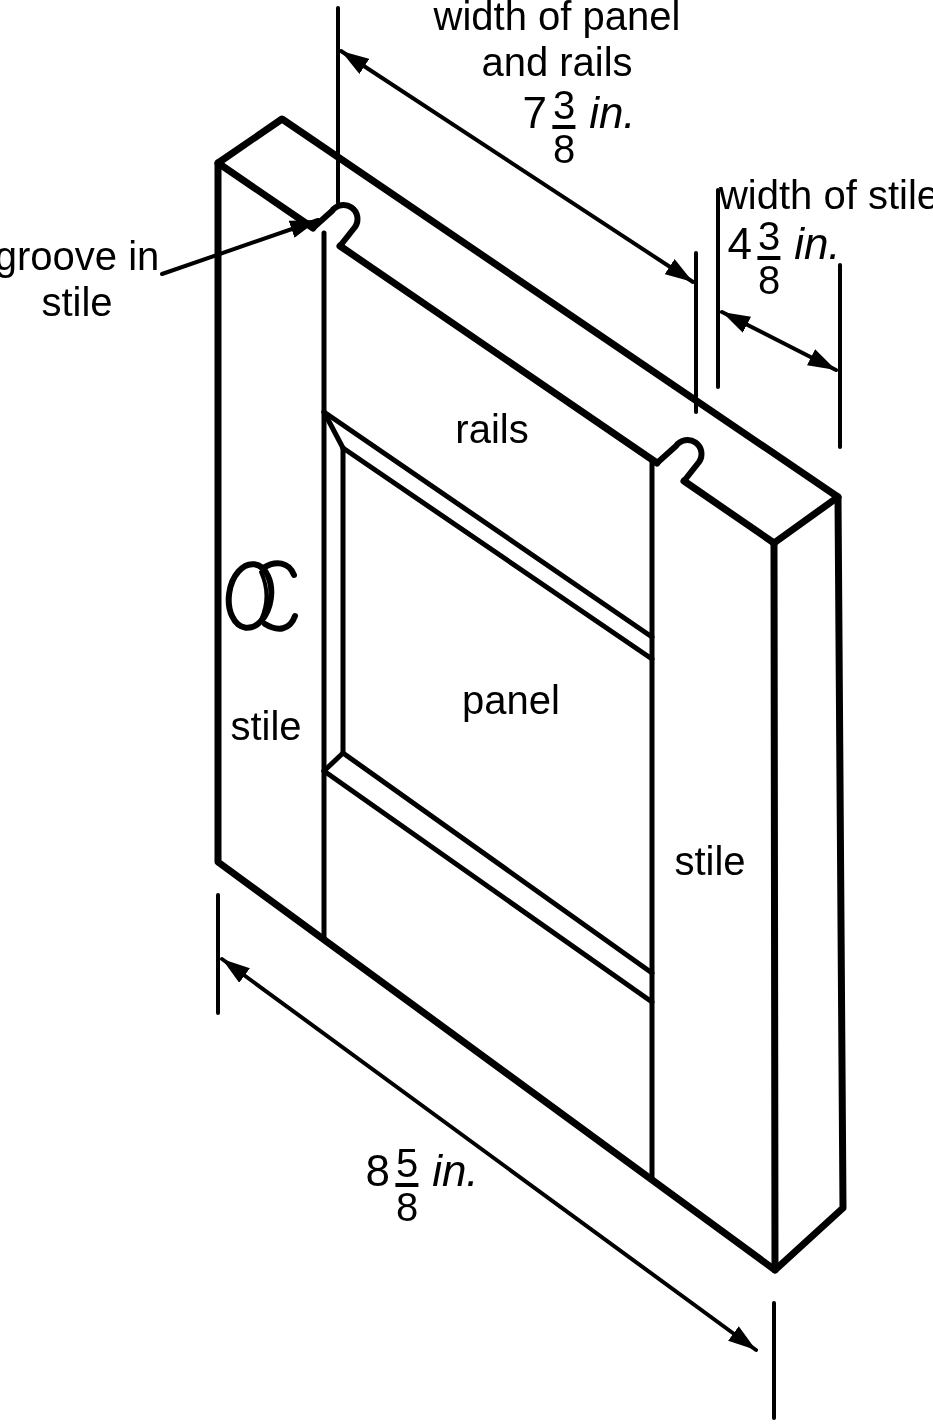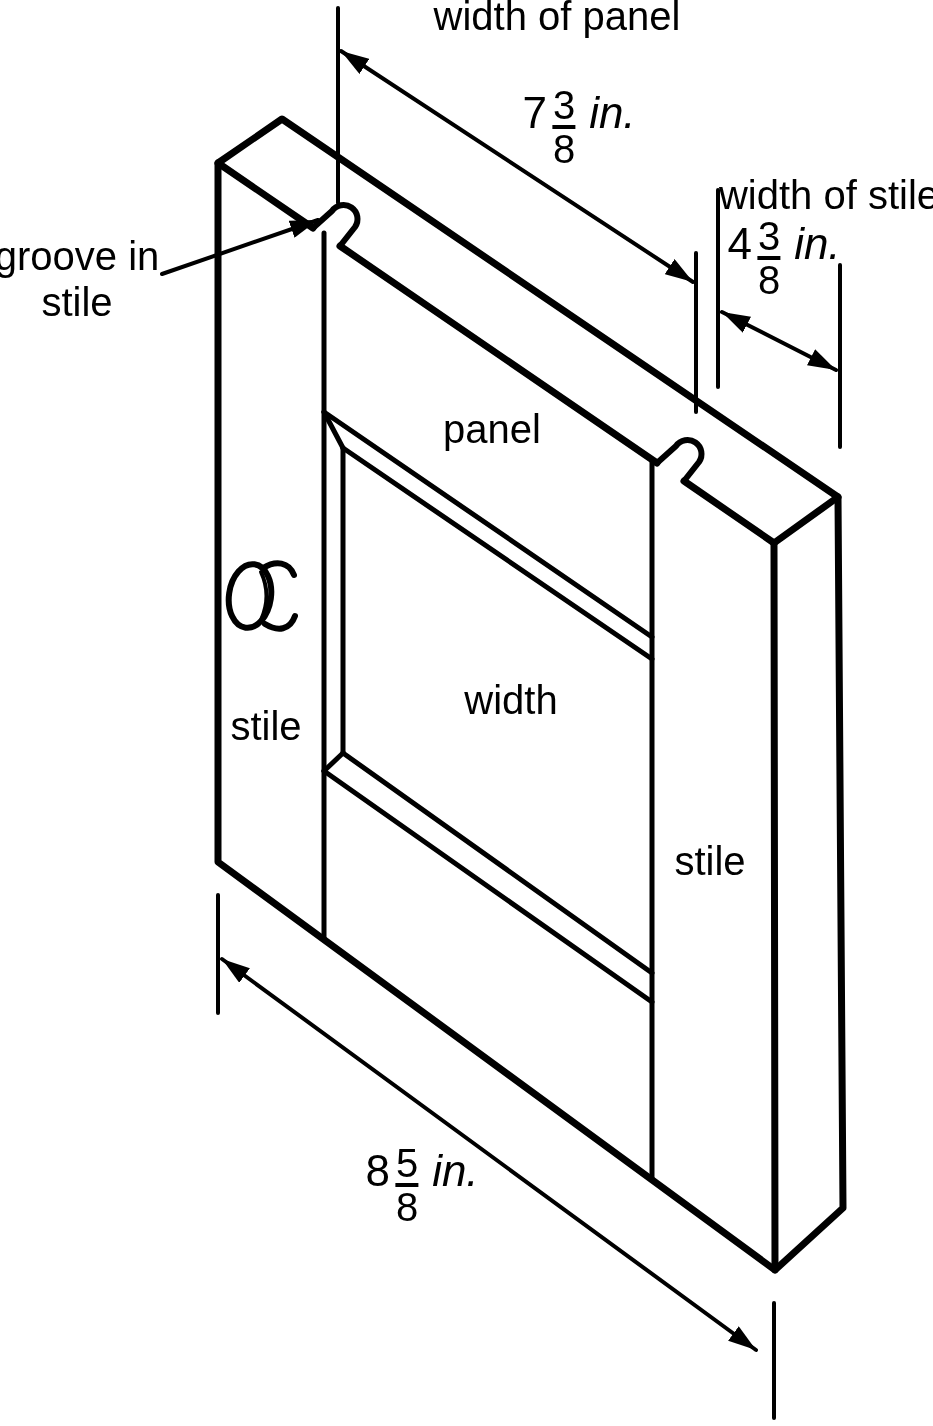--- a/index.html
+++ b/index.html
@@ -80,20 +80,21 @@
       <path d="M 218,895 L 218,1013"></path>
       <path d="M 774,1303 L 774,1418"></path>
       <path d="M 222,959 L 756,1350" marker-start="url(#arr)" marker-end="url(#arr)"></path>
 
       <path d="M 162,274 L 318,220" marker-end="url(#arr)"></path>
     </g>
   </svg>
 
   <div class="lbl hcenter" style="left:557px;top:-7px;">
     <div>width of panel</div>
+    <div>and rails</div>
   </div>
 
   <div class="mixed" style="left:579px;top:127px;">
     <span class="whole">7</span>
     <span class="frac">
       <span class="fnum">3</span>
       <span class="bar"></span>
       <span class="fden">8</span>
     </span>
     <span class="unit">in.</span>
@@ -109,23 +110,23 @@
       <span class="fden">8</span>
     </span>
     <span class="unit">in.</span>
   </div>
 
   <div class="lbl hcenter" style="left:77px;top:233px;">
     <div>groove in</div>
     <div>stile</div>
   </div>
 
-  <div class="lbl center" style="left:492px;top:429px;">panel</div>
+  <div class="lbl center" style="left:492px;top:429px;">rails</div>
 
-  <div class="lbl center" style="left:511px;top:700px;">width</div>
+  <div class="lbl center" style="left:511px;top:700px;">panel</div>
 
   <div class="lbl center" style="left:266px;top:726px;">stile</div>
 
   <div class="lbl center" style="left:710px;top:861px;">stile</div>
 
   <div class="mixed" style="left:422px;top:1185px;">
     <span class="whole">8</span>
     <span class="frac">
       <span class="fnum">5</span>
       <span class="bar"></span>

